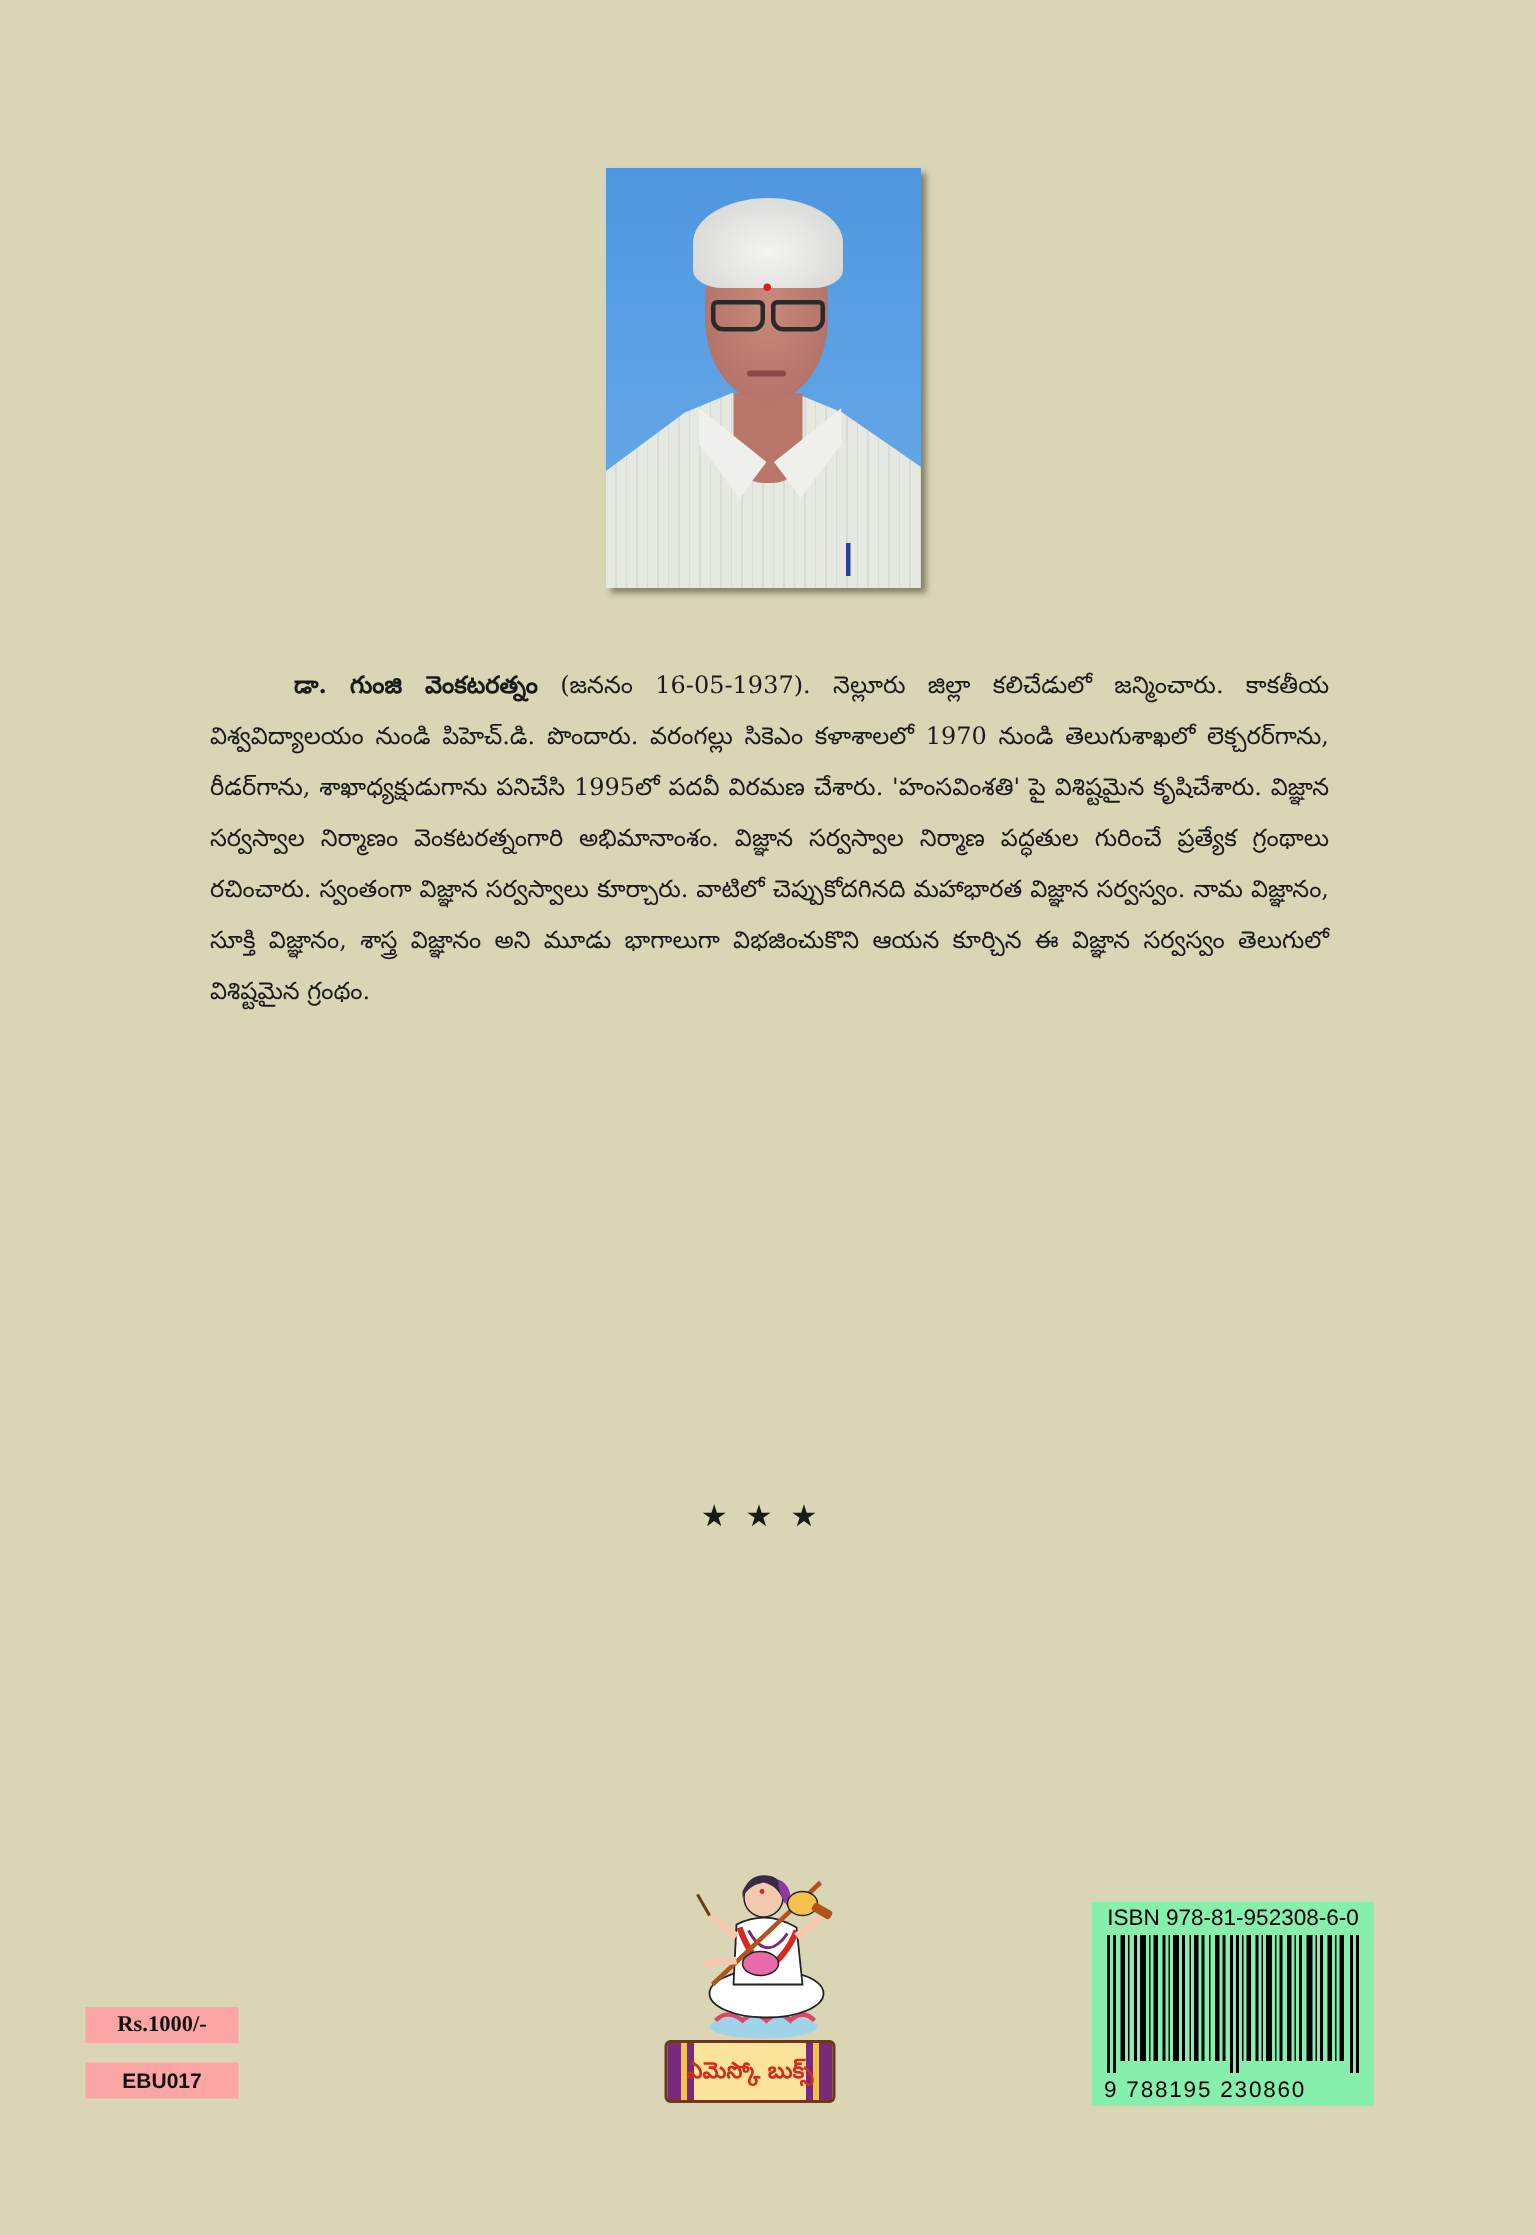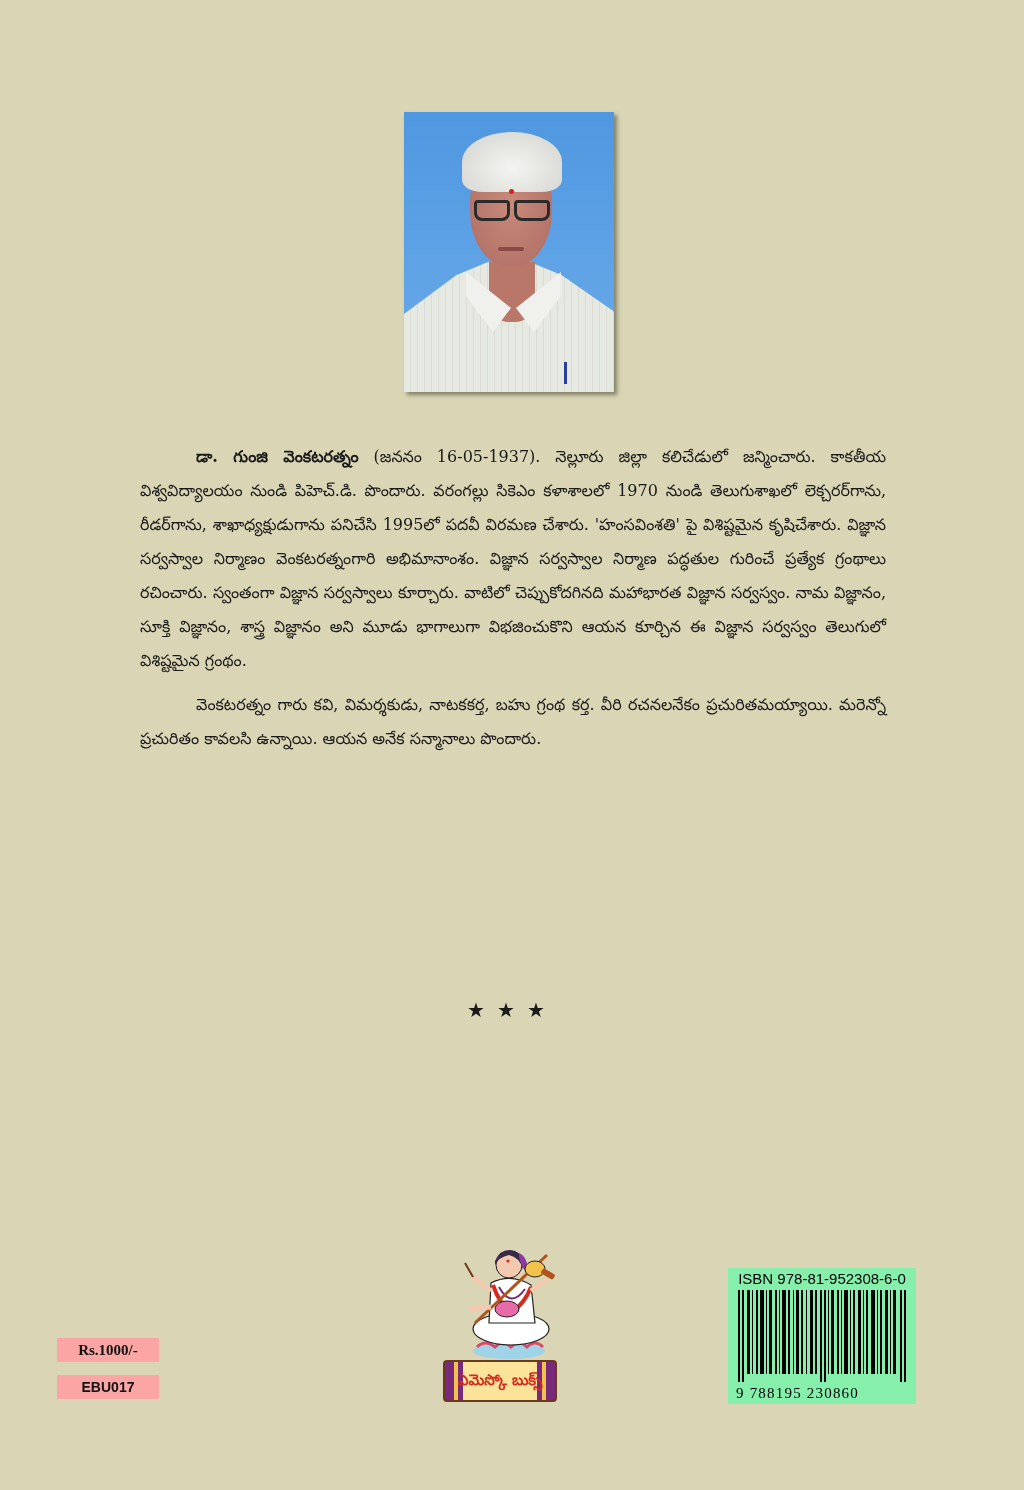--- a/index.html
+++ b/index.html
@@ -72,21 +72,21 @@
       position: absolute; left: 728px; top: 1268px; width: 188px; height: 136px;
       background: #86efac;
     }
     .isbn-box .isbn-label {
       position: absolute; left: 0; right: 0; top: 2px; text-align: center;
       font-family: "Liberation Sans", sans-serif; font-size: 15px; color: #000;
     }
     .isbn-box .bars { position: absolute; left: 10px; top: 22px; width: 168px; height: 92px; }
     .isbn-box .isbn-digits {
       position: absolute; left: 8px; right: 0; bottom: 2px;
-      font-family: Liberation Serif, serif; font-size: 15px; color: #000; letter-spacing: 1.2px;
+      font-family: Liberation Sans, sans-serif; font-size: 15px; color: #000; letter-spacing: 1.2px;
     }
 
     .label-box {
       position: absolute; left: 57px; width: 102px; height: 24px; background: #fca5a5;
       display: flex; align-items: center; justify-content: center;
       color: #111;
     }
     .price { top: 1338px; font-family: "Liberation Serif", serif; font-weight: bold; font-size: 15px; }
     .code { top: 1375px; font-family: "Liberation Sans", sans-serif; font-weight: bold; font-size: 14px; }
   </style>
@@ -104,21 +104,20 @@
       <span></span>
       <span></span>
     </div>
   <div class="bindi"></div>
   <div class="mouth"></div>
   <div class="pen"></div>
 </div>
 
 <div class="bio">
   <p><b>డా. గుంజి వెంకటరత్నం</b><span> (జననం 16-05-1937). నెల్లూరు జిల్లా కలిచేడులో జన్మించారు. కాకతీయ విశ్వవిద్యాలయం నుండి పిహెచ్.డి. పొందారు. వరంగల్లు సికెఎం కళాశాలలో 1970 నుండి తెలుగుశాఖలో లెక్చరర్‌గాను, రీడర్‌గాను, శాఖాధ్యక్షుడుగాను పనిచేసి 1995లో పదవీ విరమణ చేశారు. 'హంసవింశతి' పై విశిష్టమైన కృషిచేశారు. విజ్ఞాన సర్వస్వాల నిర్మాణం వెంకటరత్నంగారి అభిమానాంశం. విజ్ఞాన సర్వస్వాల నిర్మాణ పద్ధతుల గురించే ప్రత్యేక గ్రంథాలు రచించారు. స్వంతంగా విజ్ఞాన సర్వస్వాలు కూర్చారు. వాటిలో చెప్పుకోదగినది మహాభారత విజ్ఞాన సర్వస్వం. నామ విజ్ఞానం, సూక్తి విజ్ఞానం, శాస్త్ర విజ్ఞానం అని మూడు భాగాలుగా విభజించుకొని ఆయన కూర్చిన ఈ విజ్ఞాన సర్వస్వం తెలుగులో విశిష్టమైన గ్రంథం.</span></p>
-  <p>వెంకటరత్నం గారు కవి, విమర్శకుడు, నాటకకర్త, బహు గ్రంథ కర్త. వీరి రచనలనేకం ప్రచురితమయ్యాయి. మరెన్నో ప్రచురితం కావలసి ఉన్నాయి. ఆయన అనేక సన్మానాలు పొందారు.</p>
 </div>
 
 <div class="stars">★★★</div>
 
 <div class="logo">
   <svg class="figure" viewBox="0 0 108 118">
     <ellipse cx="54" cy="108" rx="36" ry="8" fill="#9fd3e8"></ellipse>
     <path d="M22 104 Q30 96 40 104 Q48 96 56 104 Q64 96 72 104 Q80 96 88 104" fill="none" stroke="#d94a6a" stroke-width="3"></path>
     <ellipse cx="56" cy="86" rx="38" ry="16" fill="#ffffff" stroke="#222" stroke-width="1.2"></ellipse>
     <path d="M36 40 Q56 30 76 42 L80 80 L34 80 Z" fill="#ffffff" stroke="#222" stroke-width="1.2"></path>

